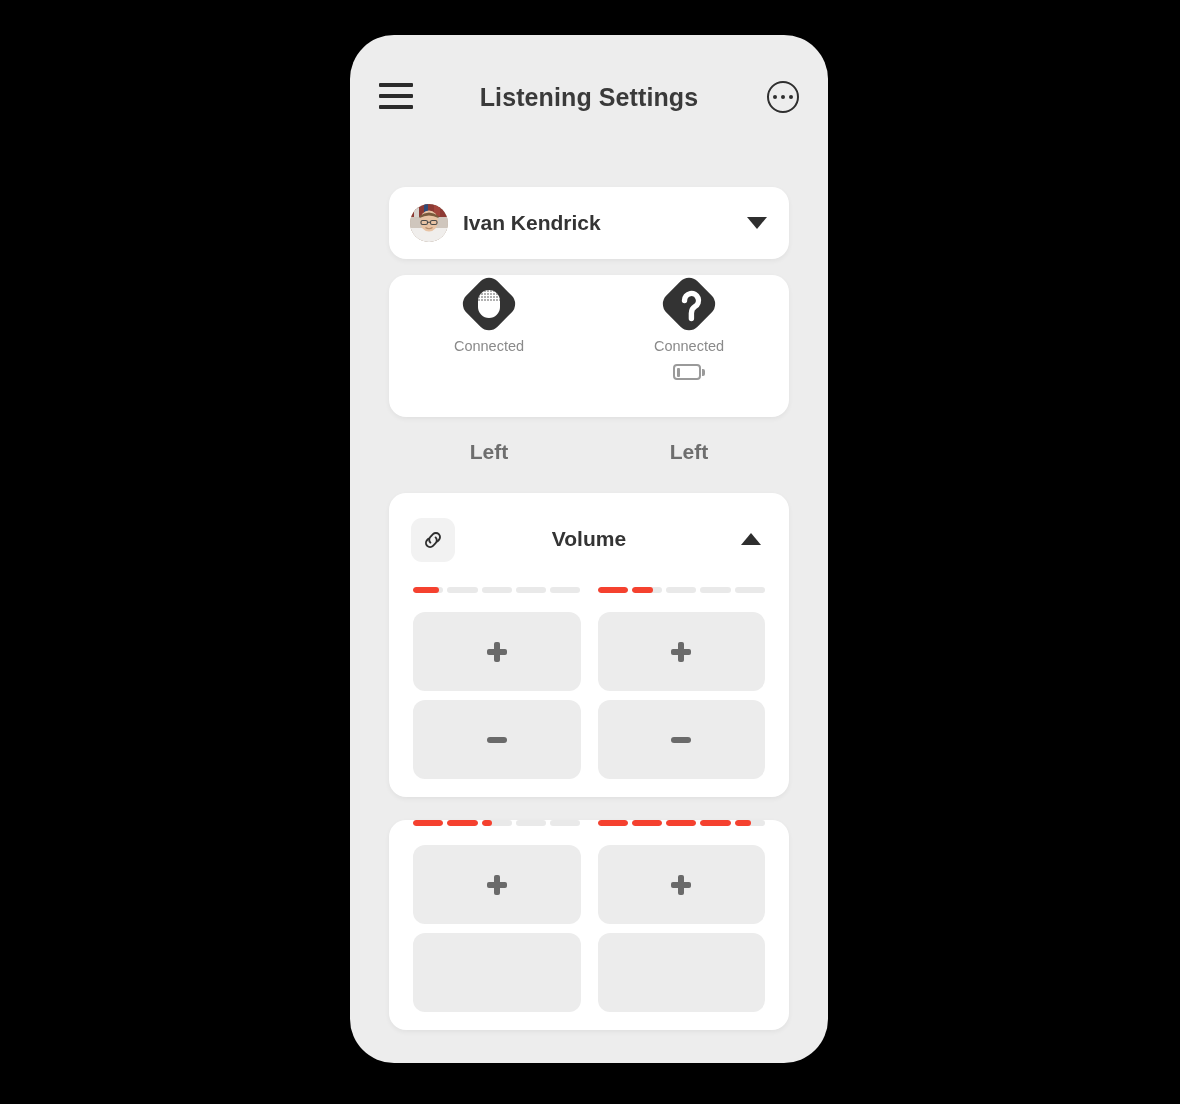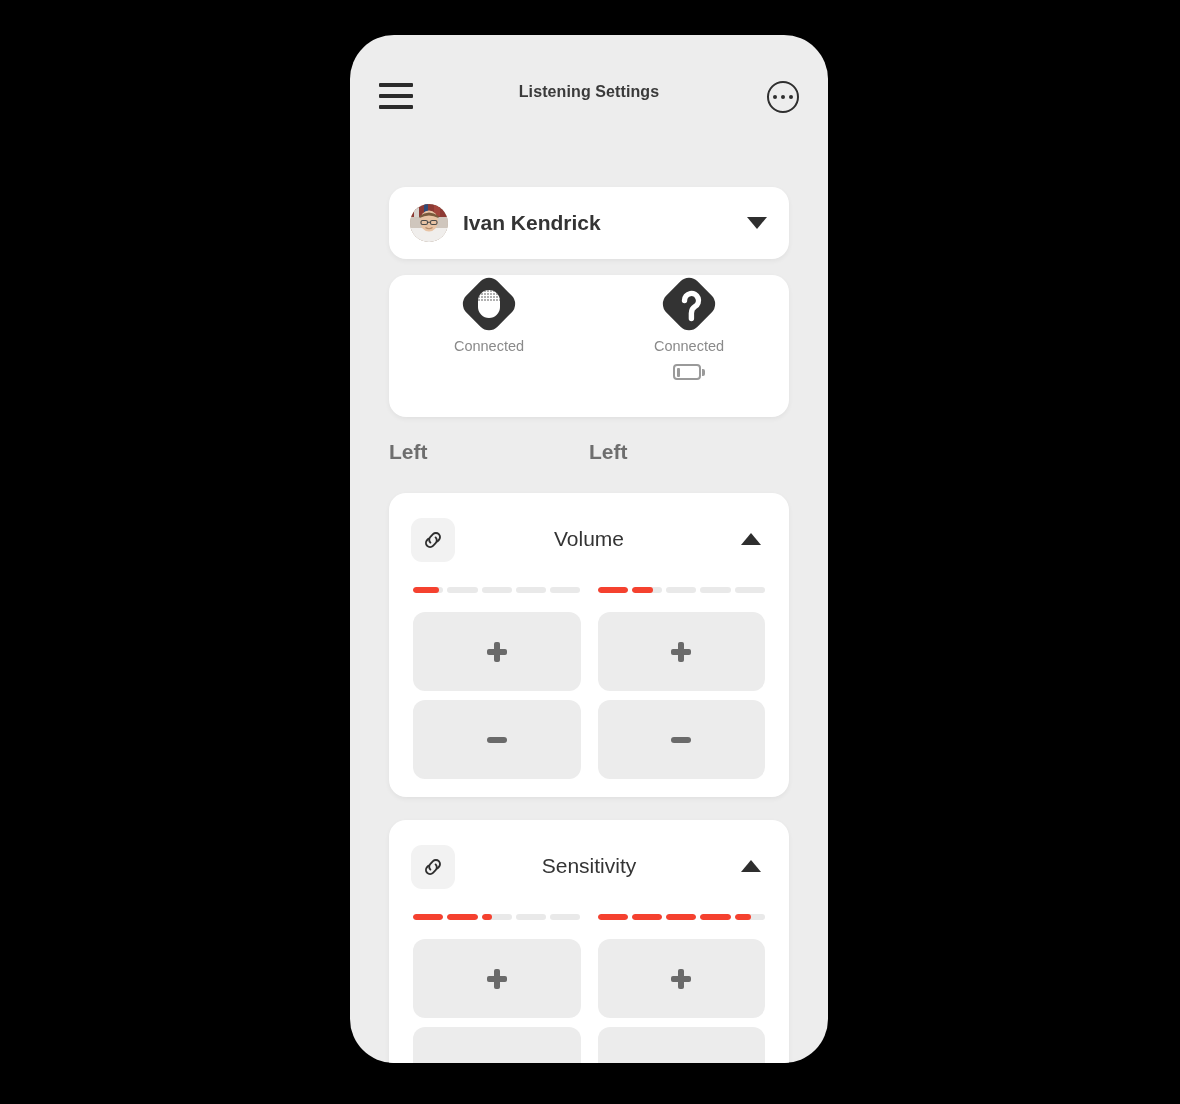--- a/index.html
+++ b/index.html
@@ -55,21 +55,21 @@
     background: #2b2b2b;
     border-radius: 1px;
   }
 
   .page-title {
     position: absolute;
     left: 0;
     right: 0;
     top: 48px;
     text-align: center;
-    font-size: 16px;
+    font-size: 25px;
     font-weight: bold;
     color: #3a3a3a;
     letter-spacing: .1px;
   }
 
   .more-btn {
     position: absolute;
     right: 29px;
     top: 46px;
     width: 32px;
@@ -184,20 +184,21 @@
   
   .lr-row {
     position: absolute;
     left: 39px;
     top: 405px;
     width: 400px;
     display: flex;
   }
   .lr-row > div {
     flex: 1;
+    text-align: center;
     font-size: 21px;
     font-weight: bold;
     color: #6e6e6e;
   }
 
   
   .control-card { padding: 0 0 18px; }
   .volume-card { top: 458px; }
   .sensitivity-card { top: 785px; }
 
@@ -217,21 +218,21 @@
     align-items: center;
     justify-content: center;
     cursor: pointer;
   }
   .ctrl-title {
     position: absolute;
     left: 0; right: 0;
     top: 34px;
     text-align: center;
     font-size: 21px;
-    font-weight: normal;
+    font-weight: bold;
     color: #343434;
   }
   .caret-up {
     position: absolute;
     right: 28px;
     top: 40px;
     width: 0; height: 0;
     border-left: 10px solid transparent;
     border-right: 10px solid transparent;
     border-bottom: 12px solid #2e2e2e;
@@ -435,30 +436,20 @@
             <span class="glyph-plus"></span>
           </button>
           <button class="step-btn">
             <span class="glyph-minus"></span>
           </button>
         </div>
       </div>
     </div>
 
     <div class="card control-card sensitivity-card">
-      <div class="ctrl-head">
-        <div class="link-btn">
-          <svg width="24" height="24" viewBox="0 0 24 24" fill="none" stroke="#2e2e2e" stroke-width="1.9" stroke-linecap="round">
-            <path d="M9.4 14.6 a4.1 4.1 0 0 1 0 -5.8 l2.6 -2.6 a4.1 4.1 0 0 1 5.8 5.8 l-1.3 1.3"></path>
-            <path d="M14.6 9.4 a4.1 4.1 0 0 1 0 5.8 l-2.6 2.6 a4.1 4.1 0 0 1 -5.8 -5.8 l1.3 -1.3"></path>
-          </svg>
-        </div>
-        <div class="ctrl-title">Sensitivity</div>
-        <div class="caret-up"></div>
-      </div>
 
       <div class="ctrl-body">
         <div class="ctrl-side">
           <div class="level-bar">
               <div class="seg">
                 <div class="seg-fill" style="width: 100%; background: rgb(245, 65, 47);"></div>
               </div>
               <div class="seg">
                 <div class="seg-fill" style="width: 100%; background: rgb(245, 65, 47);"></div>
               </div>

